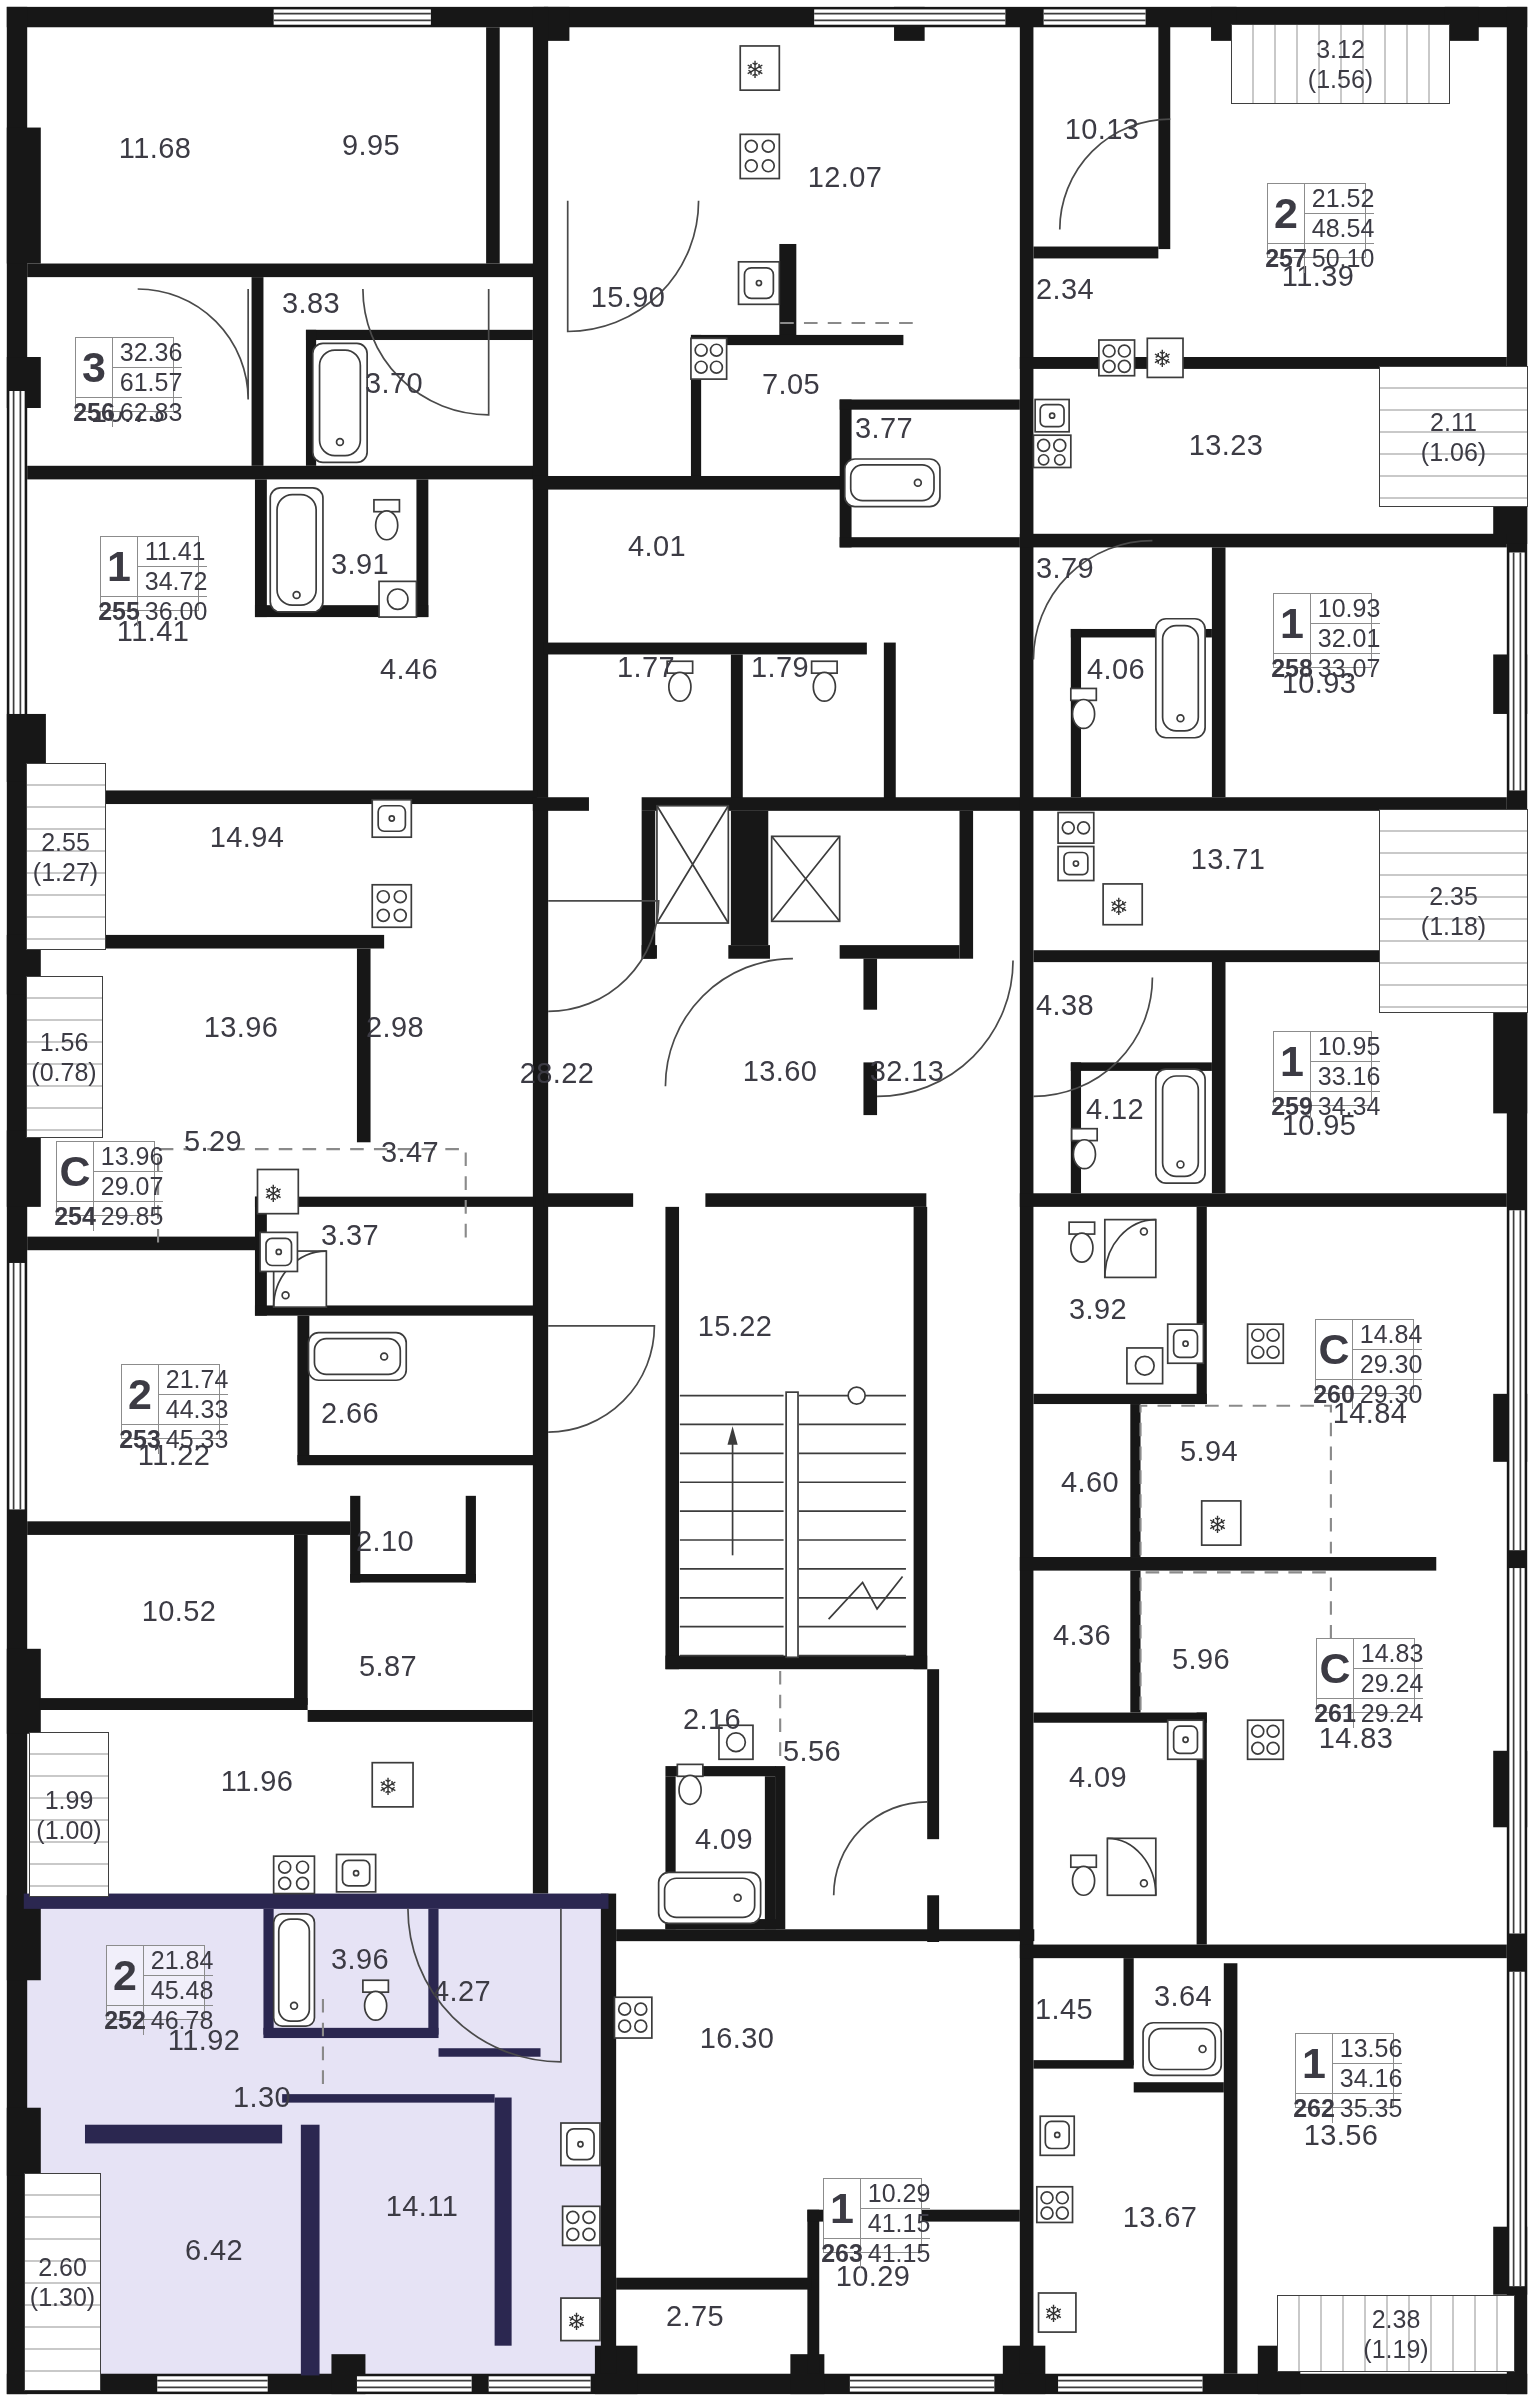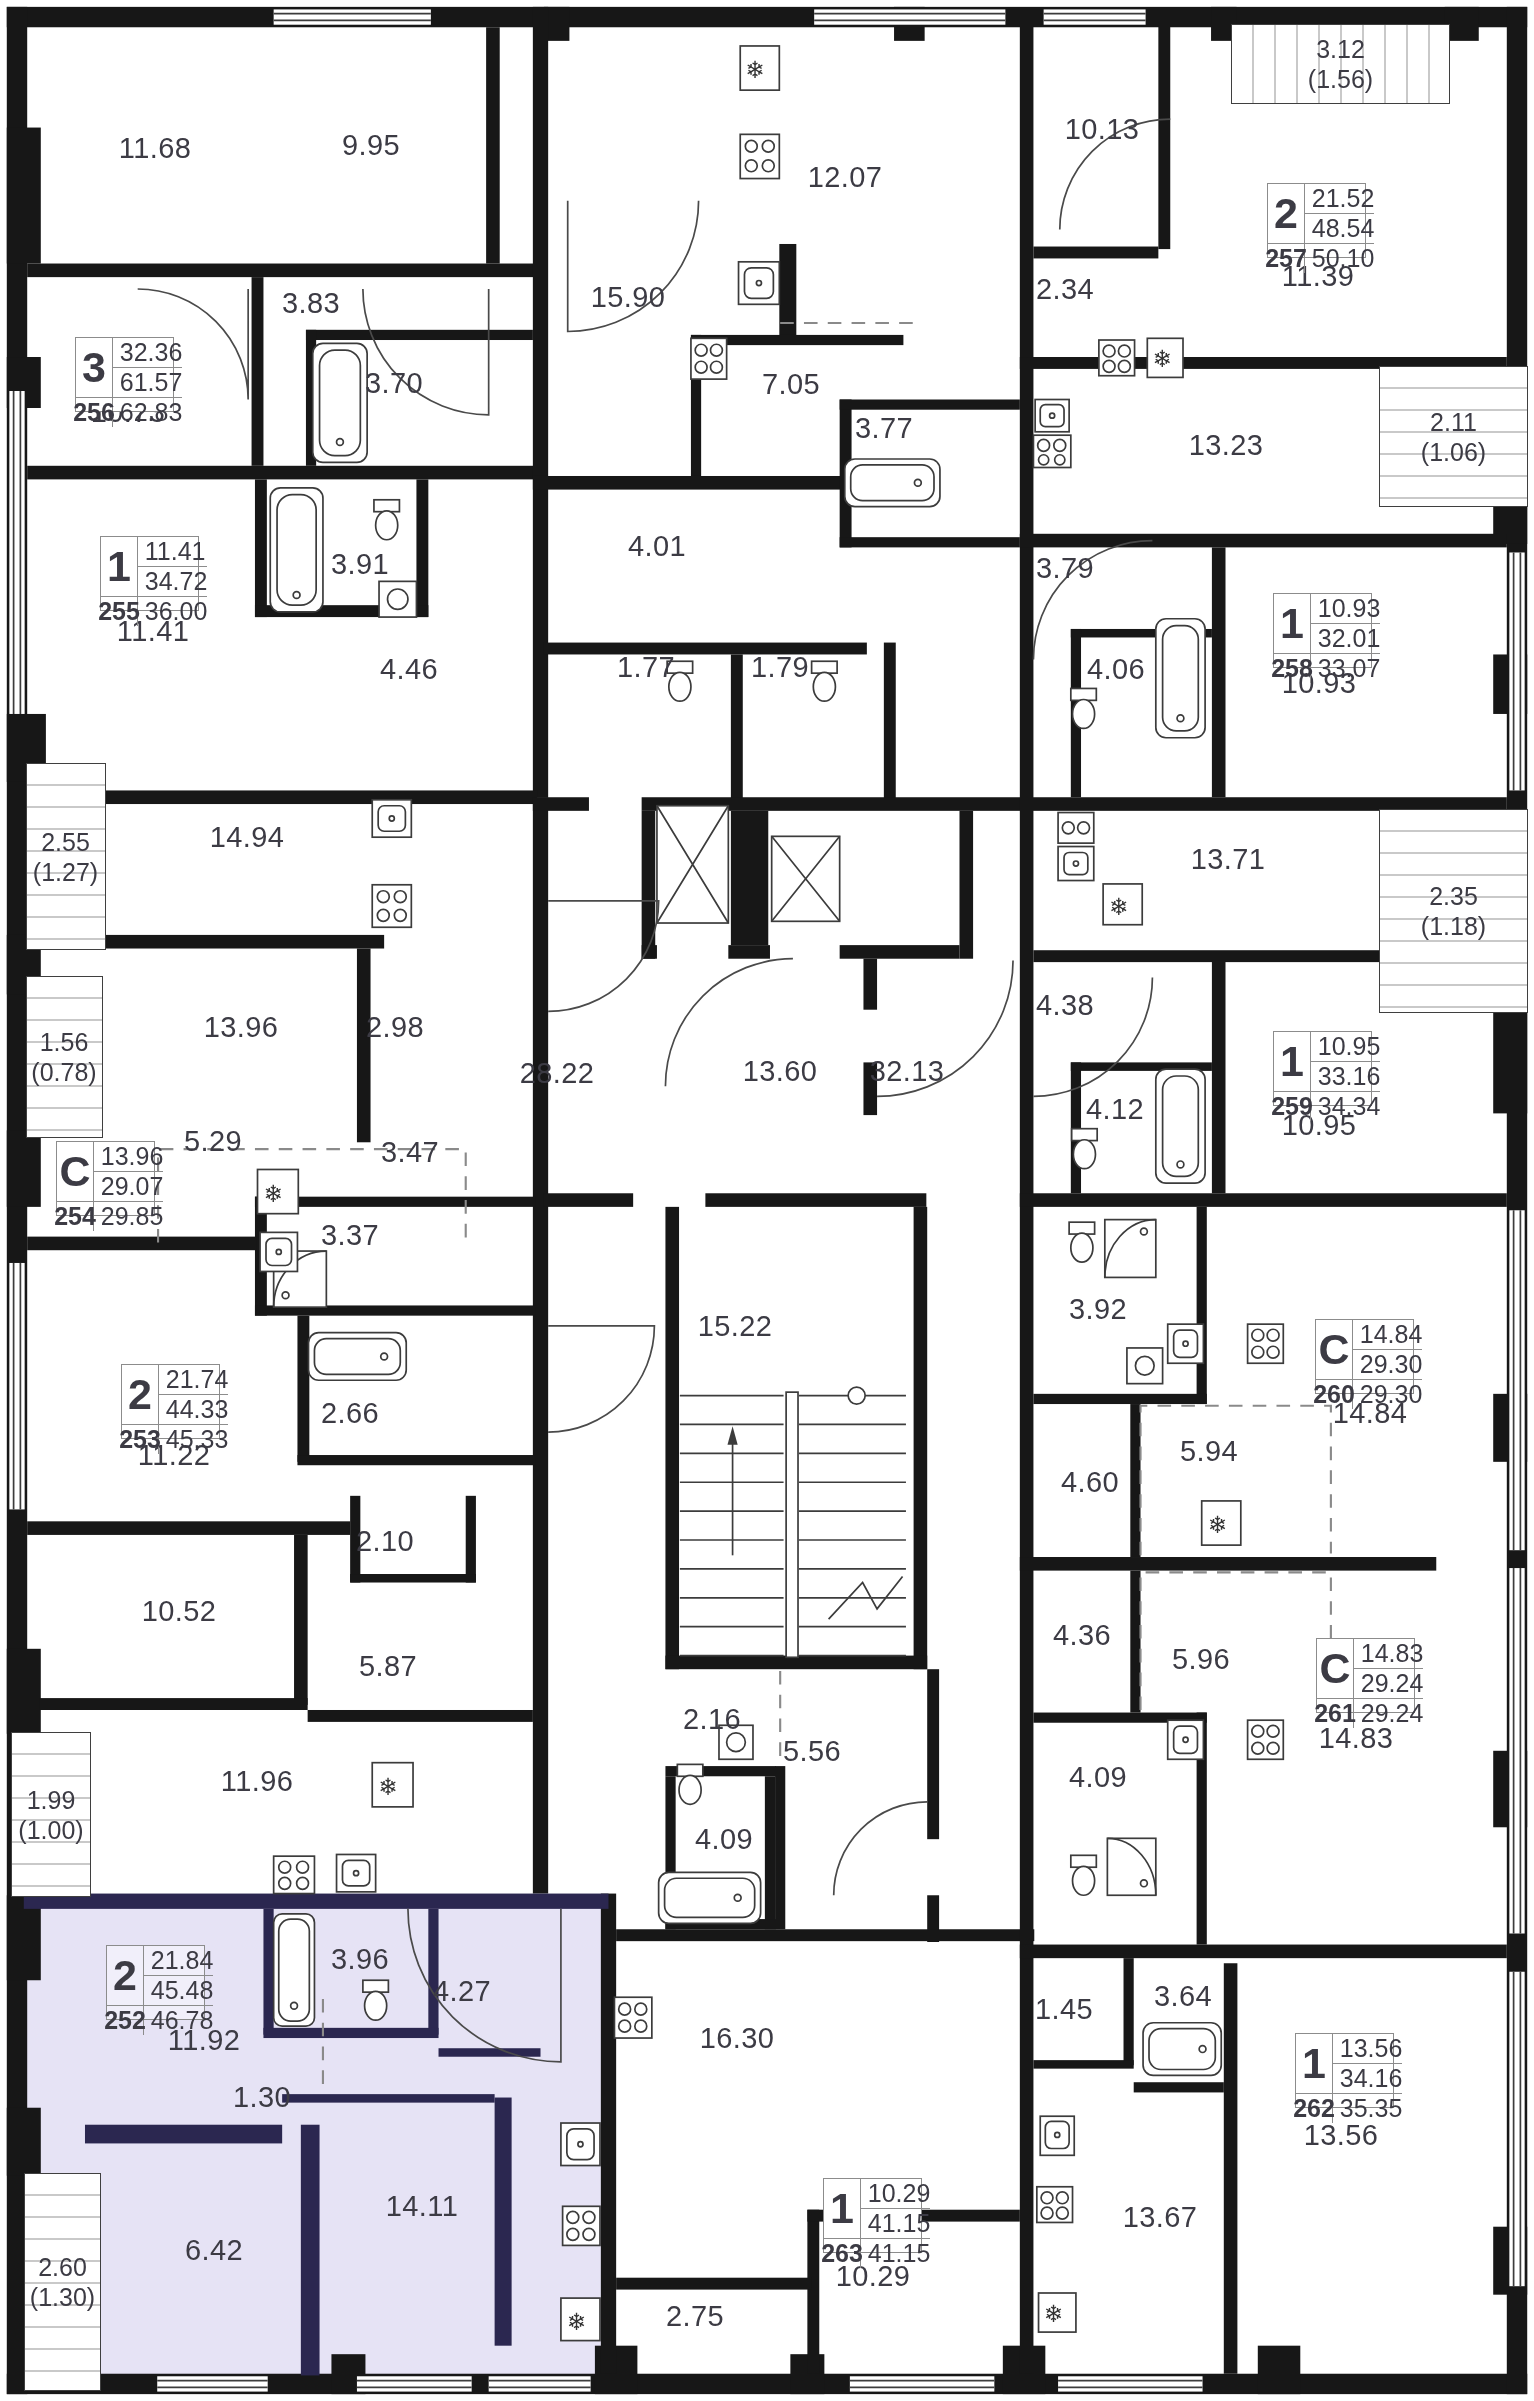--- a/index.html
+++ b/index.html
@@ -547,27 +547,31 @@
       <span>(1.18)</span>
     </div>
 <div class="bal hz" style="left:25.5px;top:763px;width:78px;height:185px">
       <span>2.55</span>
       <span>(1.27)</span>
     </div>
 <div class="bal hz" style="left:25.5px;top:976px;width:75px;height:160px">
       <span>1.56</span>
       <span>(0.78)</span>
     </div>
-<div class="bal hz" style="left:11px;top:1732px;width:78px;height:163px">
+<div class="bal hz" style="left:29px;top:1732px;width:78px;height:163px">
       <span>1.99</span>
       <span>(1.00)</span>
     </div>
 <div class="bal hz" style="left:24px;top:2173px;width:75px;height:216px">
       <span>2.60</span>
       <span>(1.30)</span>
+    </div>
+<div class="bal" style="left:1277px;top:2295px;width:236px;height:75px">
+      <span>2.38</span>
+      <span>(1.19)</span>
     </div>
 
 <div class="stat" style="left:75px;top:337px">
       <span class="t">3</span>
       <span class="a1">32.36</span>
       <span class="a2">61.57</span>
       <span class="n">256</span>
       <span class="a3">62.83</span>
     </div>
 <div class="stat" style="left:100px;top:536px">

